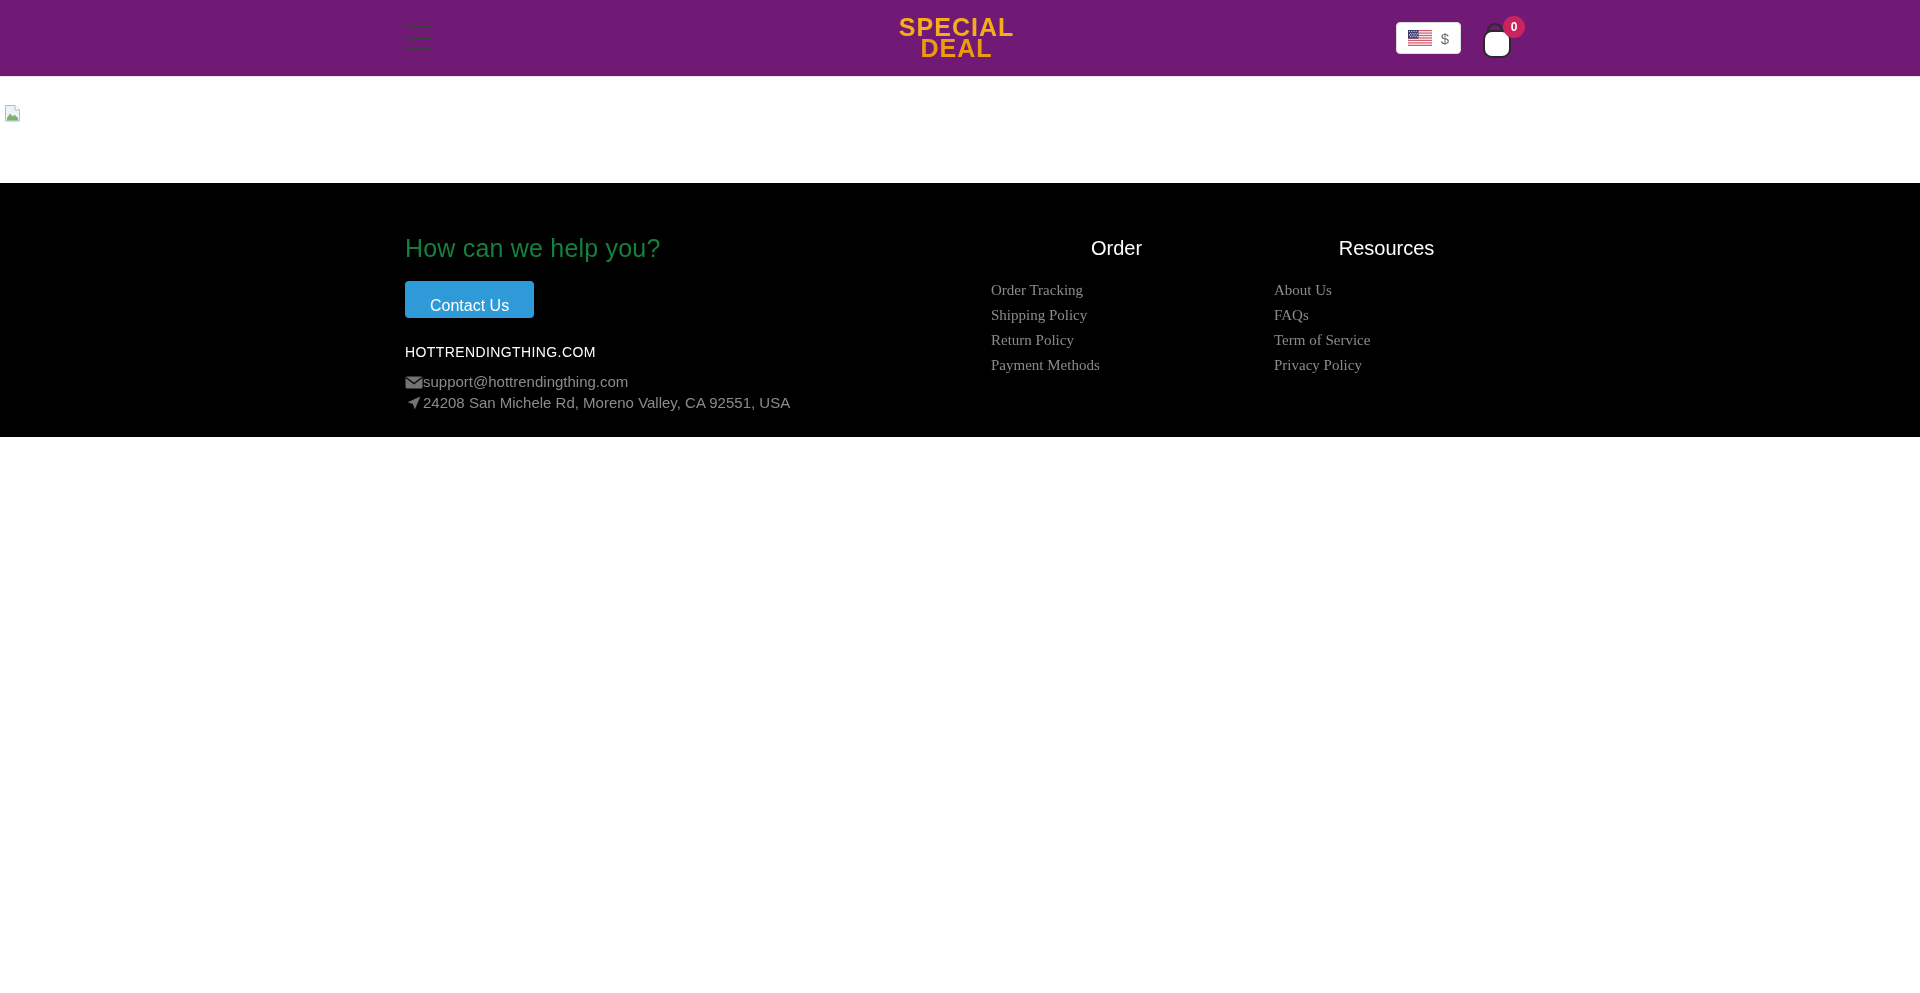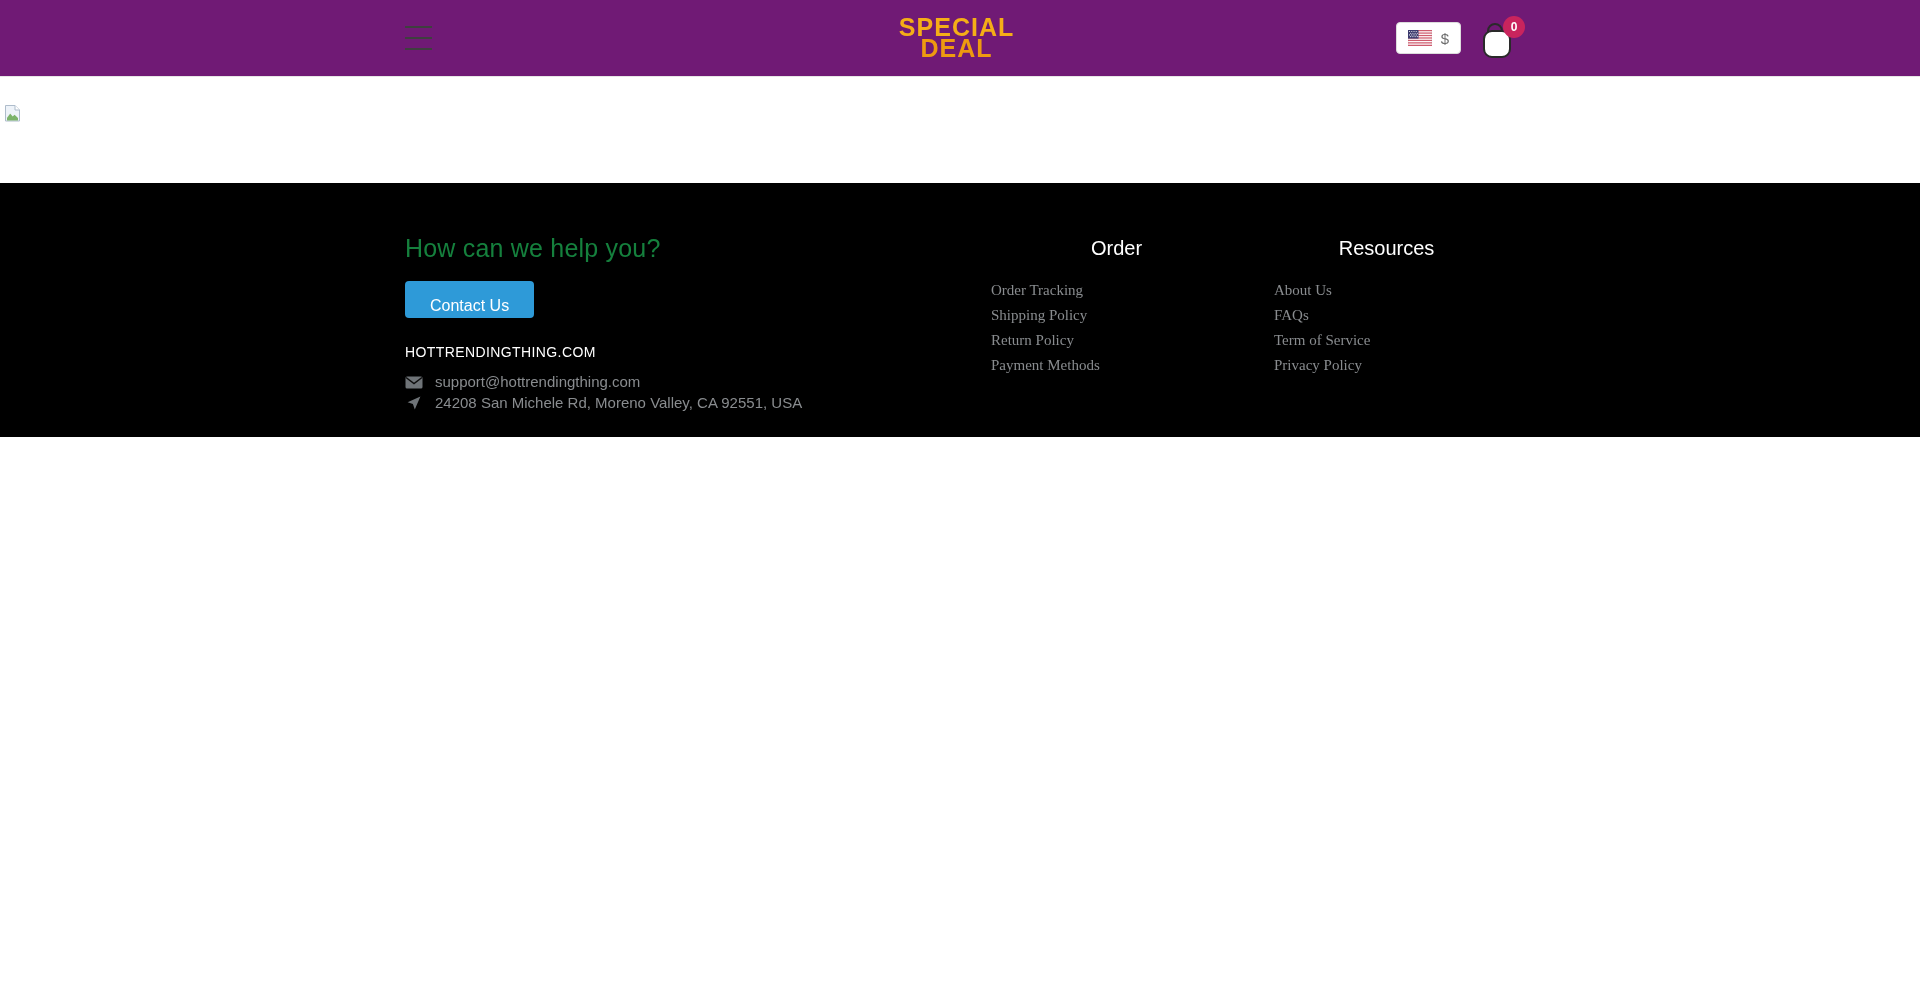--- a/index.html
+++ b/index.html
@@ -65,21 +65,21 @@
   }
   .contact-btn{
     display:inline-block;margin:6px 0 24px;height:37px;padding:16px 25px;
     background:var(--accent-blue,#2E9AD8);color:#fff;font-size:16px;
     border:none;border-radius:4px;cursor:pointer;font-family:"Liberation Sans",sans-serif;
   }
   .site-name{
     color:#fff;font-size:14px;line-height:20px;letter-spacing:.4px;margin-bottom:10px;font-weight:400;
   }
   .contact-row{
-    display:flex;align-items:center;gap:12px;color:var(--footer-link,#898C8F);
+    display:flex;align-items:center;gap:0;color:var(--footer-link,#898C8F);
     font-size:15px;line-height:20px;margin-top:1px;
   }
   .contact-row a{color:var(--footer-link,#898C8F);text-decoration:none;cursor:pointer;}
   .contact-row .icn{width:18px;display:flex;justify-content:center;flex:0 0 18px;}
 
   .col-order{width:283px;}
   .col-resources{flex:1;}
   .col-links h3{margin:3px 0 22px;font-size:20px;line-height:24px;font-weight:500;color:#fff;text-align:center;}
   .col-links ul{list-style:none;margin:0;padding:0;}
   .col-links li{margin:0 16px 9px;line-height:15px;font-family:Liberation Serif, serif;}

